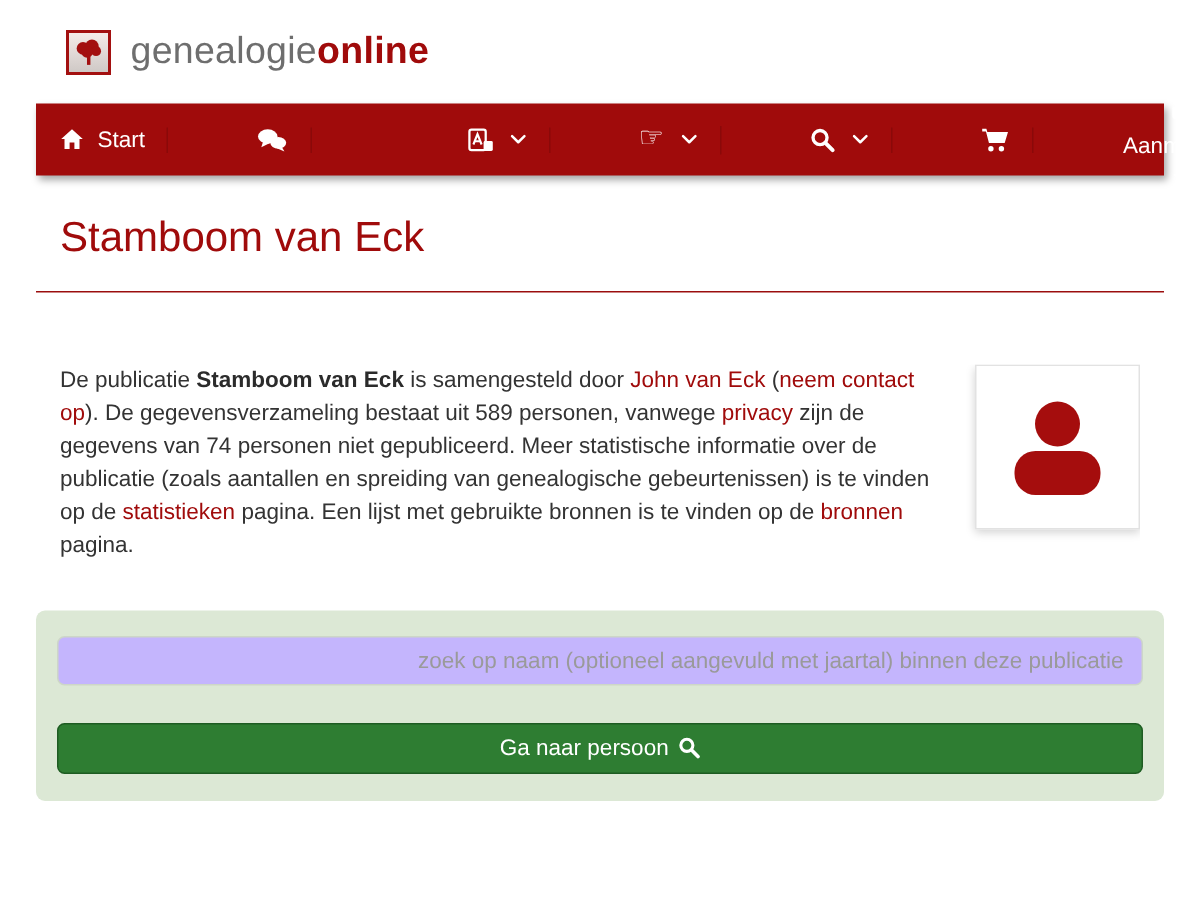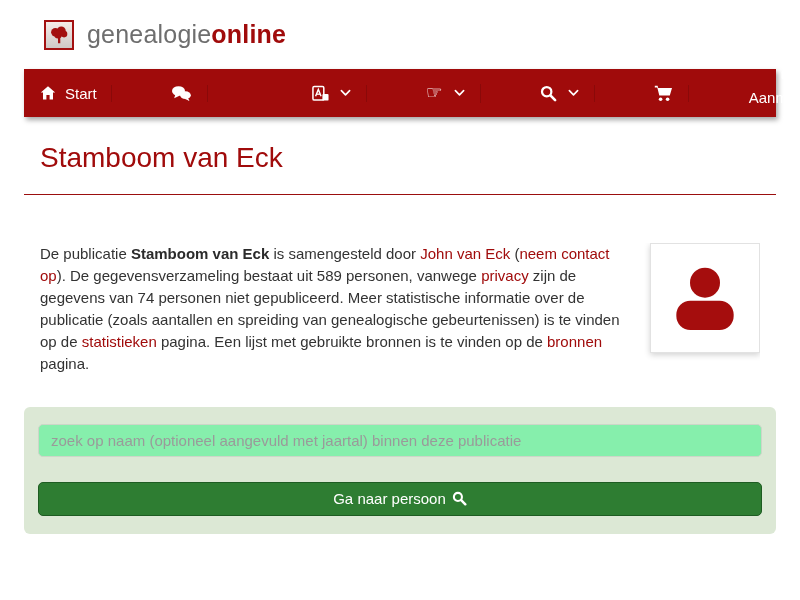--- a/index.html
+++ b/index.html
@@ -60,22 +60,23 @@
   .intro-text{margin:0;font-size:15px;line-height:22px;color:var(--body-text);max-width:592px;}
   .intro-text a{color:var(--accent-red);cursor:pointer;}
   .intro-text b{color:#2b2b2b;}
   
   .search-panel{
     margin-top:32px;background:var(--panel-green);border-radius:6px;
     padding:17px 14px 18px 14px;
   }
   .search-input{
     width:100%;height:33px;border:1px solid #cdd6c8;border-radius:5px;
-    padding:0 12px;font-size:15px;color:#555;background:#86efac;outline:none;
+    padding:0 12px;font-size:15px;color:#555;background:#c4b5fd;outline:none;
     font-family:"Liberation Sans", sans-serif;
+    text-align:right;
   }
   .search-input::placeholder{color:#9a9a9a;opacity:1;}
   .go-button{
     margin-top:25px;width:100%;height:34px;background:var(--button-green);
     border:1px solid var(--button-border);border-radius:5px;color:#fff;font-size:15px;
     display:flex;align-items:center;justify-content:center;gap:6px;cursor:pointer;
     font-family:"Liberation Sans", sans-serif;
   }
 </style>
 </head>

